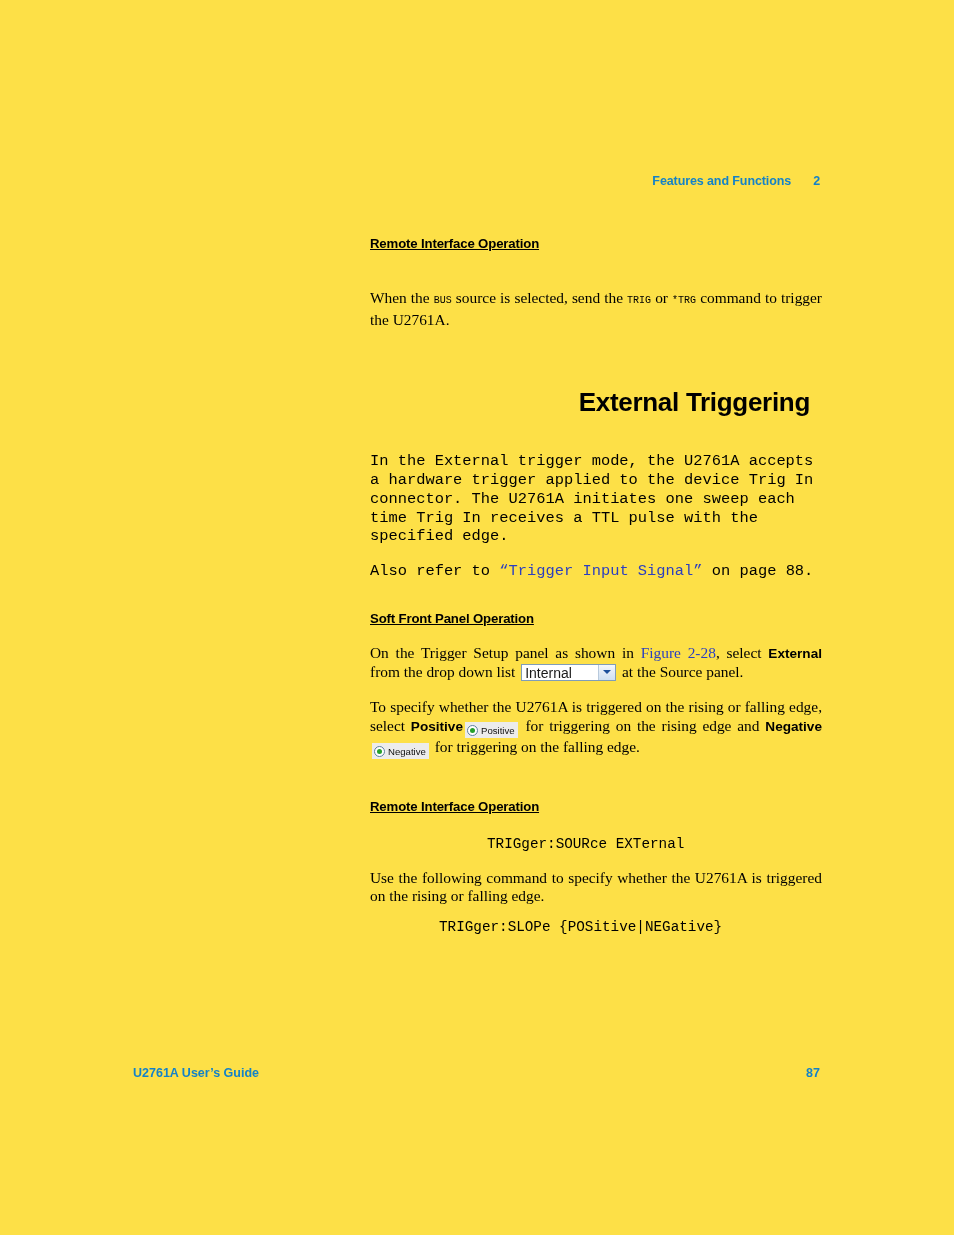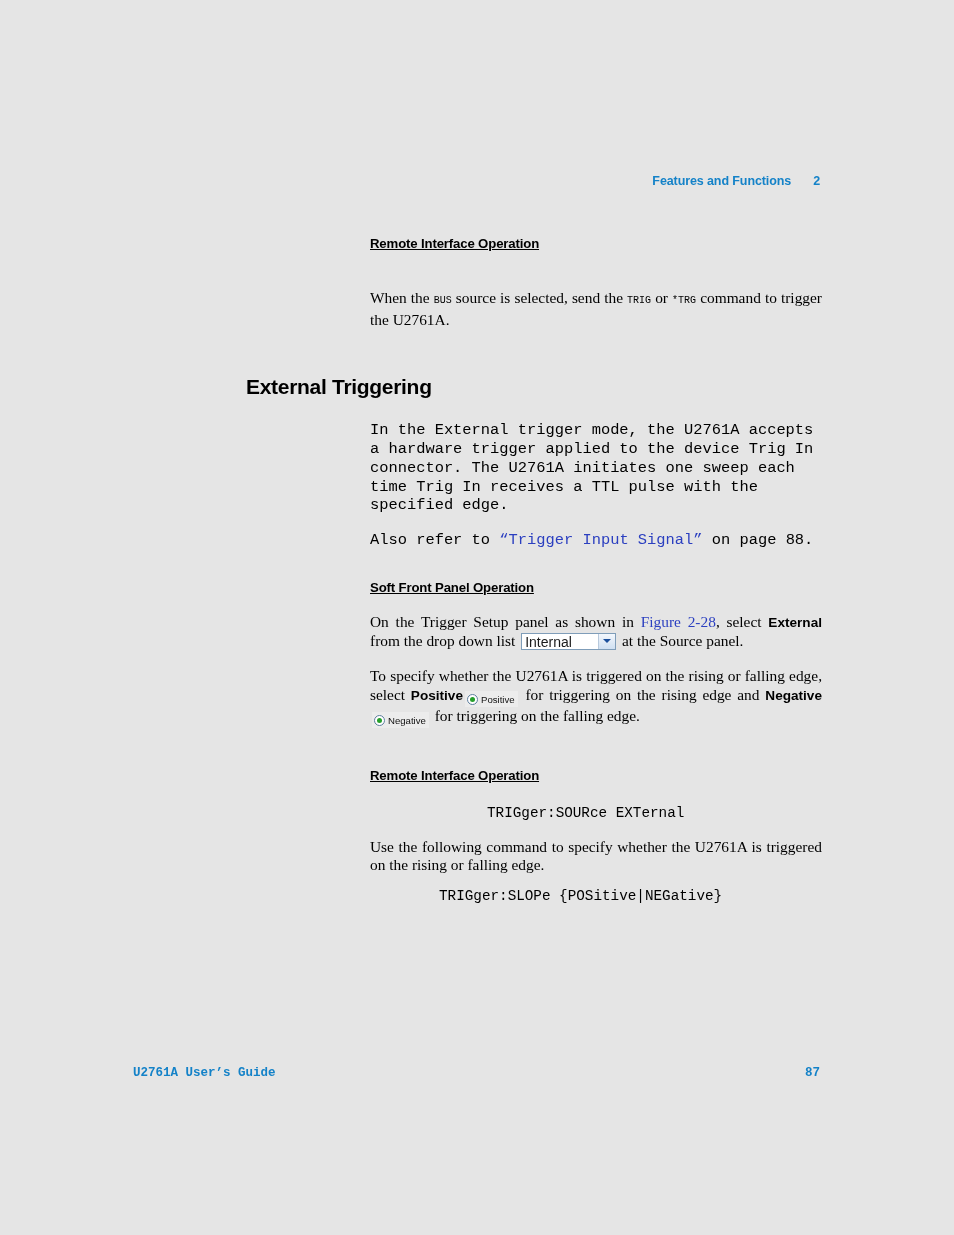--- a/index.html
+++ b/index.html
@@ -4,21 +4,21 @@
 <style>
   html, body {
     margin: 0;
     padding: 0;
     background: #ffffff;
   }
   .page {
     position: relative;
     width: 954px;
     height: 1235px;
-    background: #e5e5e5;
+    background: #fde047;
     overflow: hidden;
     font-family: "Liberation Serif", serif;
     color: #000000;
   }
 
   
   .run-header {
     position: absolute;
     top: 174px;
     left: 246px;
@@ -35,45 +35,46 @@
     display: inline-block;
     margin-left: 22px;
   }
 
   
   .run-footer {
     position: absolute;
     bottom: 155px;
     left: 133px;
     width: 687px;
-    font-family: Liberation Mono, monospace;
+    font-family: Liberation Sans, sans-serif;
     font-weight: bold;
     font-size: 12.5px;
     color: #1482C8;
     display: flex;
     justify-content: space-between;
     align-items: baseline;
   }
 
   
   .content {
     position: absolute;
     top: 236px;
     left: 246px;
     width: 576px;
   }
 
   h1.sec-title {
     font-family: "Liberation Sans", sans-serif;
     font-weight: bold;
-    font-size: 21px;
+    font-size: 26px;
     letter-spacing: -0.3px;
     color: #000;
-    margin: 0;
-    padding: 0;
+    margin: 12px;
+    padding: 0;
+    text-align: right;
   }
 
   h2.sub-title {
     font-family: "Liberation Sans", sans-serif;
     font-weight: bold;
     font-size: 13.2px;
     letter-spacing: -0.15px;
     color: #000;
     margin: 0;
     padding: 0;

